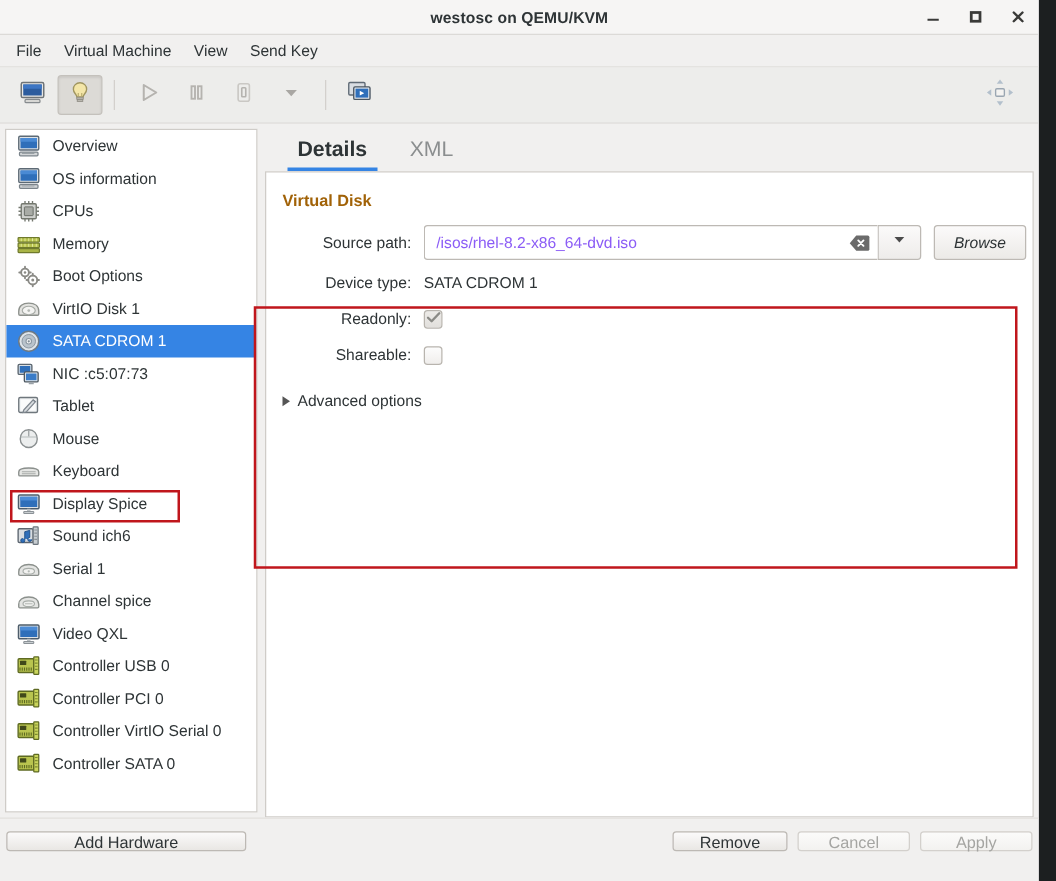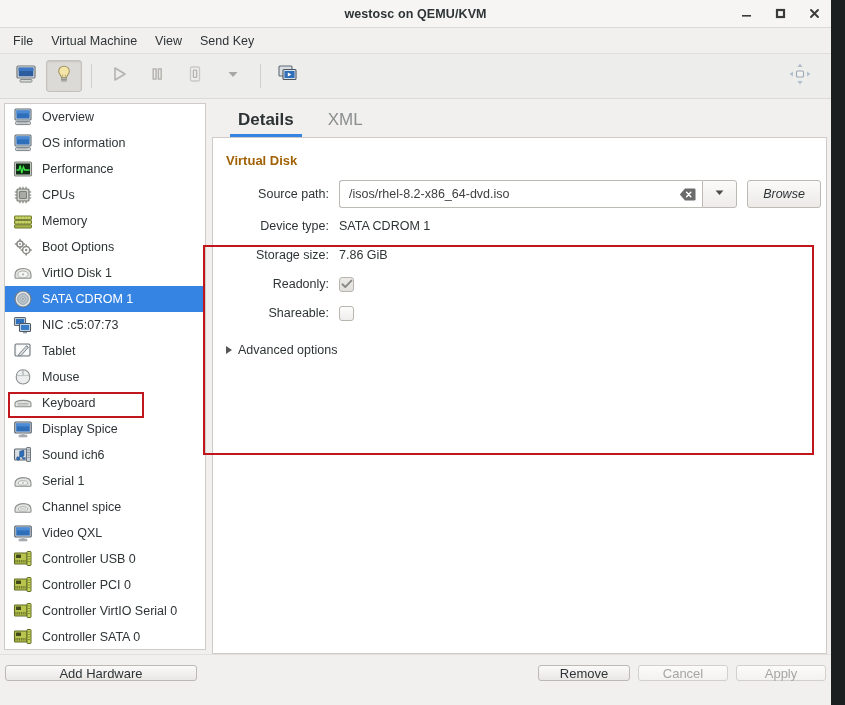--- a/index.html
+++ b/index.html
@@ -194,21 +194,21 @@
   }
   .entry {
     width: 363px;
     background: #ffffff;
     border: 1px solid #bdb9b4;
     border-right: none;
     border-radius: 3px 0 0 3px;
     display: flex; align-items: center;
     padding: 0 6px 0 9px;
     font-size: 12.5px;
-    color: #404040;
+    color: #8b5cf6;
     box-sizing: border-box;
     position: relative;
   }
   .entry .txt { flex: 1; white-space: nowrap; overflow: hidden; }
   .clear-icon {
     width: 17px; height: 17px;
     display: flex; align-items: center; justify-content: center;
     margin-left: 4px;
   }
   .entry-drop {
@@ -418,30 +418,20 @@
             <span class="ico">
               <svg width="20" height="20" viewBox="0 0 20 20">
                 <rect x="2" y="2" width="16" height="11" rx="1" fill="#dfe3e6" stroke="#5d6a75" stroke-width="1.1"></rect>
                 <rect x="3.4" y="3.4" width="13.2" height="8.2" fill="#2f6fba"></rect>
                 <rect x="3.4" y="3.4" width="13.2" height="3" fill="#4a8ad4"></rect>
                 <rect x="2.6" y="14.6" width="14.8" height="3" rx=".8" fill="#d2d5d7" stroke="#7b848b" stroke-width="1"></rect>
                 <path d="M4.5 15.8 h10" stroke="#9aa1a6" stroke-width=".8"></path>
               </svg>
             </span>
             <span>OS information</span>
-          </div>
-          <div class="hw-item">
-            <span class="ico">
-              <svg width="20" height="20" viewBox="0 0 20 20">
-                <rect x="1.5" y="3" width="17" height="14" rx="1.2" fill="#c9ccc6" stroke="#7e837c" stroke-width="1.1"></rect>
-                <rect x="3" y="4.5" width="14" height="11" fill="#0e2a12"></rect>
-                <path d="M3.5 11 L6 11 L7.2 6.5 L8.8 14 L10.4 8 L11.8 11 L16.5 11" fill="none" stroke="#3ee84a" stroke-width="1.3"></path>
-              </svg>
-            </span>
-            <span>Performance</span>
           </div>
           <div class="hw-item">
             <span class="ico">
               <svg width="20" height="20" viewBox="0 0 20 20">
                 <rect x="4" y="4" width="12" height="12" rx="1" fill="#cfd1cd" stroke="#74786f" stroke-width="1.1"></rect>
                 <rect x="6.5" y="6.5" width="7" height="7" rx=".5" fill="#a8aba5" stroke="#6d706a" stroke-width=".8"></rect>
                 <g stroke="#74786f" stroke-width="1.1">
                   <path d="M7 4 V1.8 M10 4 V1.8 M13 4 V1.8 M7 16 V18.2 M10 16 V18.2 M13 16 V18.2 M4 7 H1.8 M4 10 H1.8 M4 13 H1.8 M16 7 H18.2 M16 10 H18.2 M16 13 H18.2"></path>
                 </g>
               </svg>
@@ -702,24 +692,20 @@
               </div>
               <div class="browse-btn">Browse</div>
             </div>
           </div>
 
           <div class="frow">
             <div class="flabel">Device type:</div>
             <div class="fvalue">SATA CDROM 1</div>
           </div>
 
-          <div class="frow">
-            <div class="flabel">Storage size:</div>
-            <div class="fvalue">7.86 GiB</div>
-          </div>
 
           <div class="frow">
             <div class="flabel">Readonly:</div>
             <div class="chk checked">
               <span>
                 <svg width="12" height="10" viewBox="0 0 12 10">
                   <path d="M1.4 5.2 L4.3 8 L10.4 1.6" fill="none" stroke="#8a8a86" stroke-width="1.9" stroke-linecap="round" stroke-linejoin="round"></path>
                 </svg>
               </span>
             </div>

